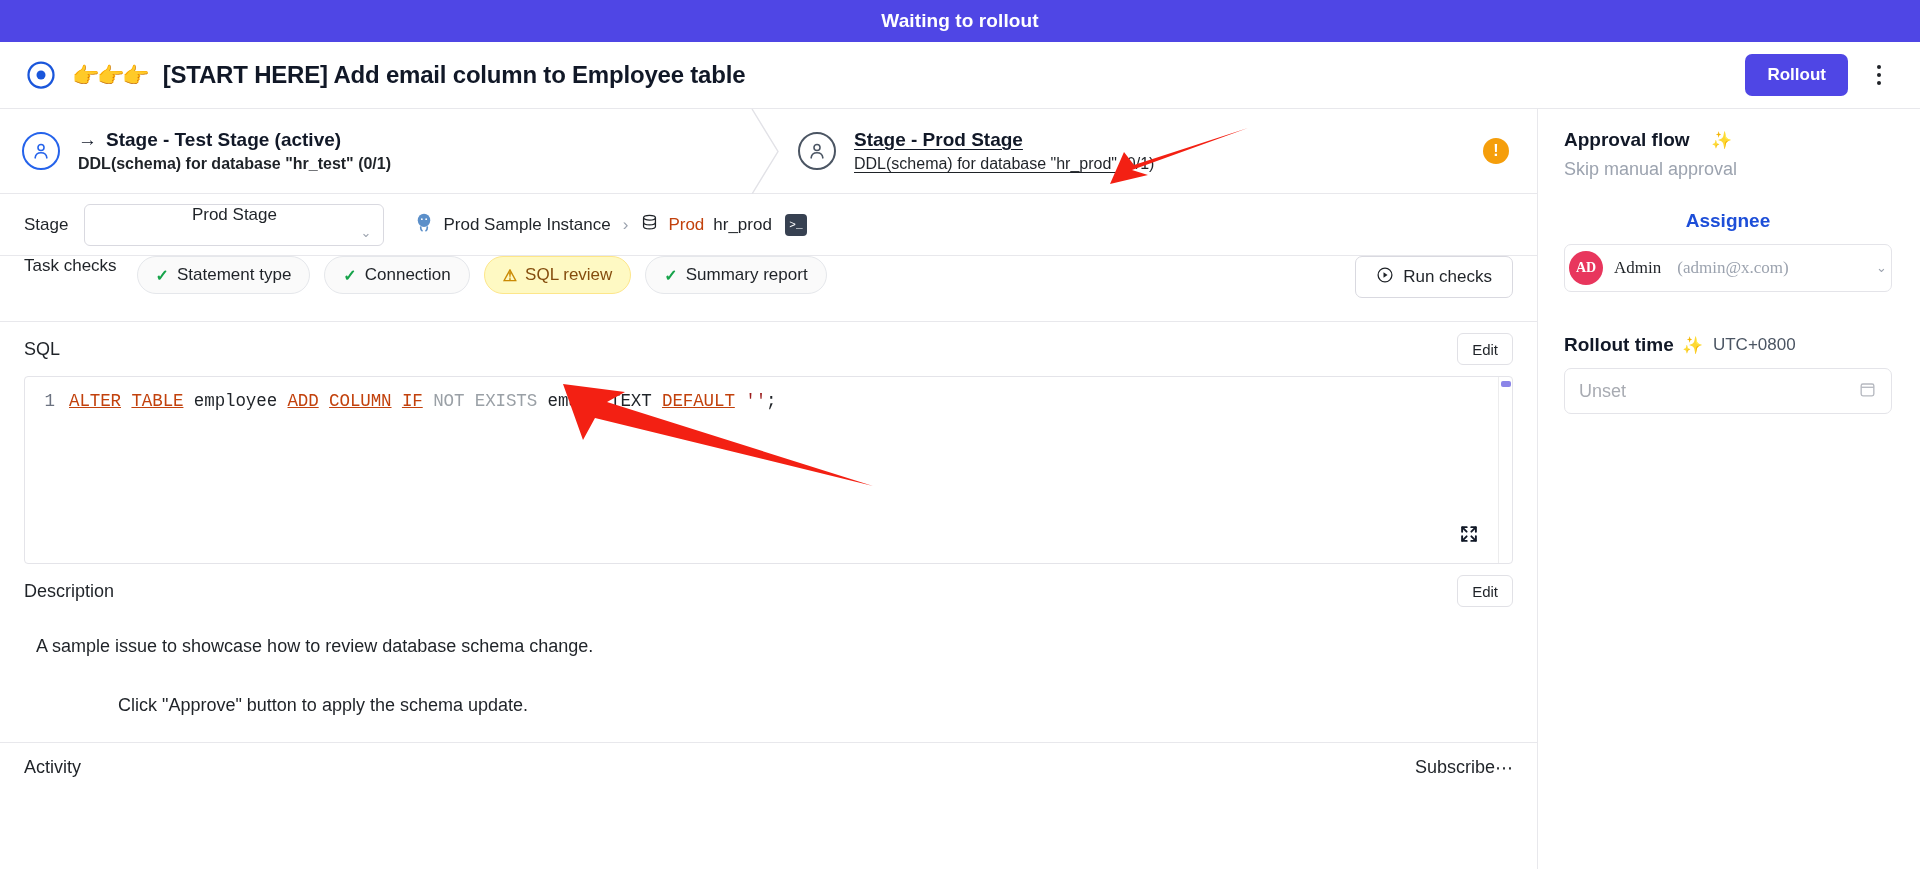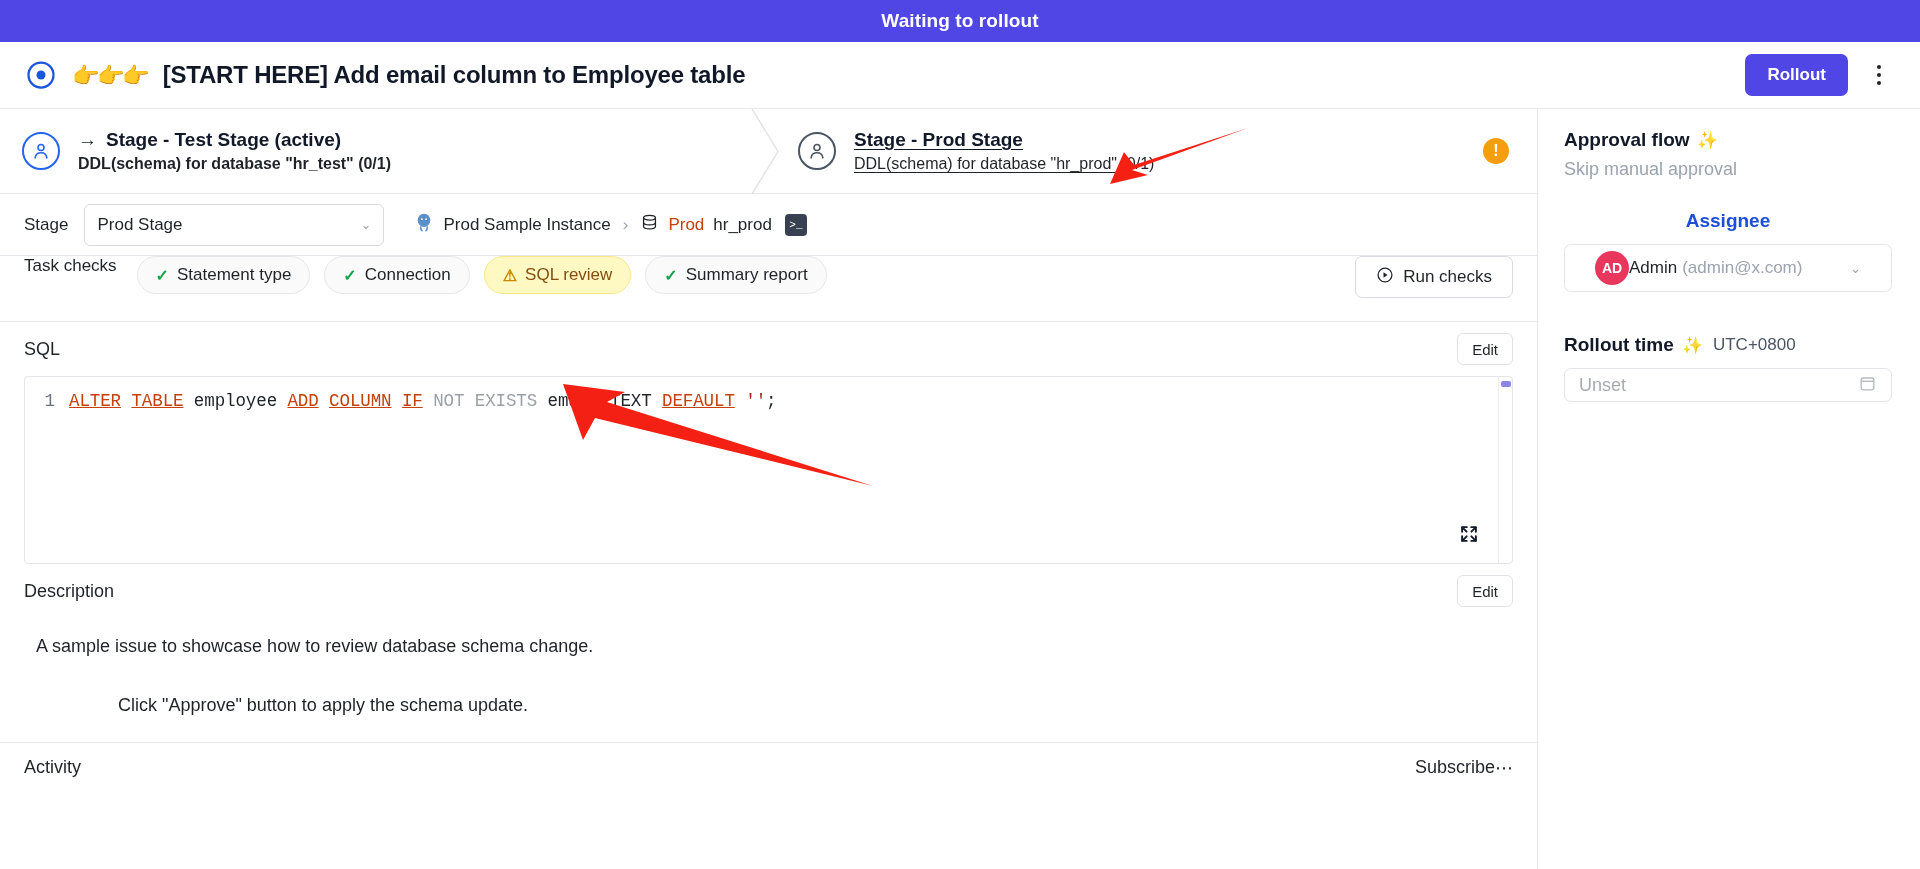--- a/index.html
+++ b/index.html
@@ -87,21 +87,21 @@
 
   
   .stage-select-row {
     flex: 0 0 62px; display: flex; align-items: center;
     padding: 0 24px; border-bottom: 1px solid #e8e8ec; gap: 16px;
   }
   .row-label { font-size: 17px; color: #1f2328; }
   .select-box {
     width: 300px; height: 42px; border: 1px solid #d9d9e0; border-radius: 6px;
     display: flex; align-items: center; padding: 0 12px;
-    font-size: 17px; color: #1f2328; background: #fff; cursor: pointer;
+    font-size: 17px; color: #1f2328; background: #fff; cursor: pointer; flex-direction: column;
   }
   .select-box .caret { margin-left: auto; color: #9ca3af; font-size: 13px; }
   .breadcrumb-db { display: flex; align-items: center; gap: 9px; font-size: 17px; color: #1f2328; margin-left: 14px;}
   .breadcrumb-db .sep { color: #9ca3af; font-size: 17px; margin: 0 3px;}
   .breadcrumb-db .env { color: #c2410c; }
   .term-icon {
     width: 22px; height: 22px; background: #374151; border-radius: 4px;
     color: #fff; font-size: 11px; display: flex; align-items: center; justify-content: center;
     font-family: "Liberation Mono", monospace; margin-left: 4px;
   }
@@ -167,41 +167,41 @@
   
   .activity-row {
     display: flex; align-items: center; padding: 14px 24px 0 24px;
     font-size: 18px; color: #1f2328;
   }
   .activity-right { margin-left: auto; display: flex; align-items: center; color: #1f2328;}
 
   
   .side-title {
     font-size: 19px; font-weight: 700; color: #111827;
-    display: flex; align-items: center; gap: 8px;
+    display: flex; align-items: center; gap: 22px;
   }
   .sparkle { color: #4f46e5; font-size: 17px; }
   .side-sub { font-size: 18px; color: #9ca3af; margin-top: 8px; }
   .side-label { font-size: 19px; font-weight: 700; color: #1d4ed8; margin-top: 30px; text-align: center; }
   .assignee-box {
     margin-top: 12px; height: 48px; border: 1px solid #e4e4e9; border-radius: 7px;
-    display: flex; align-items: center; padding: 0 30px; cursor: pointer;
+    display: flex; align-items: center; padding: 0 4px; gap: 11px; cursor: pointer; font-family: Liberation Serif, serif;
   }
   .avatar {
     width: 34px; height: 34px; border-radius: 50%; background: #e8365d;
     color: #fff; font-size: 14px; font-weight: 600;
     display: flex; align-items: center; justify-content: center; flex: 0 0 34px;
   }
   .assignee-name { font-size: 17px; color: #1f2328; }
   .assignee-email { font-size: 17px; color: #9ca3af; margin-left: 5px;}
   .assignee-caret { margin-left: auto; color: #9ca3af; font-size: 13px; }
   .rollout-time-head { display: flex; align-items: center; gap: 9px; margin-top: 42px; }
   .tz { font-size: 17px; color: #4b5563; font-weight: 400; }
   .time-input {
-    margin-top: 12px; height: 34px; border: 1px solid #e4e4e9; border-radius: 7px;
+    margin-top: 12px; height: 46px; border: 1px solid #e4e4e9; border-radius: 7px;
     display: flex; align-items: center; padding: 8px 14px; cursor: pointer;
   }
   .time-placeholder { font-size: 18px; color: #a8abb2; }
   .cal-icon { margin-left: auto; }
 
   
   .anno { position: absolute; pointer-events: none; }
   #arrow1 { left: 1090px; top: 122px; }
   #arrow2 { left: 555px; top: 380px; }
 </style>

